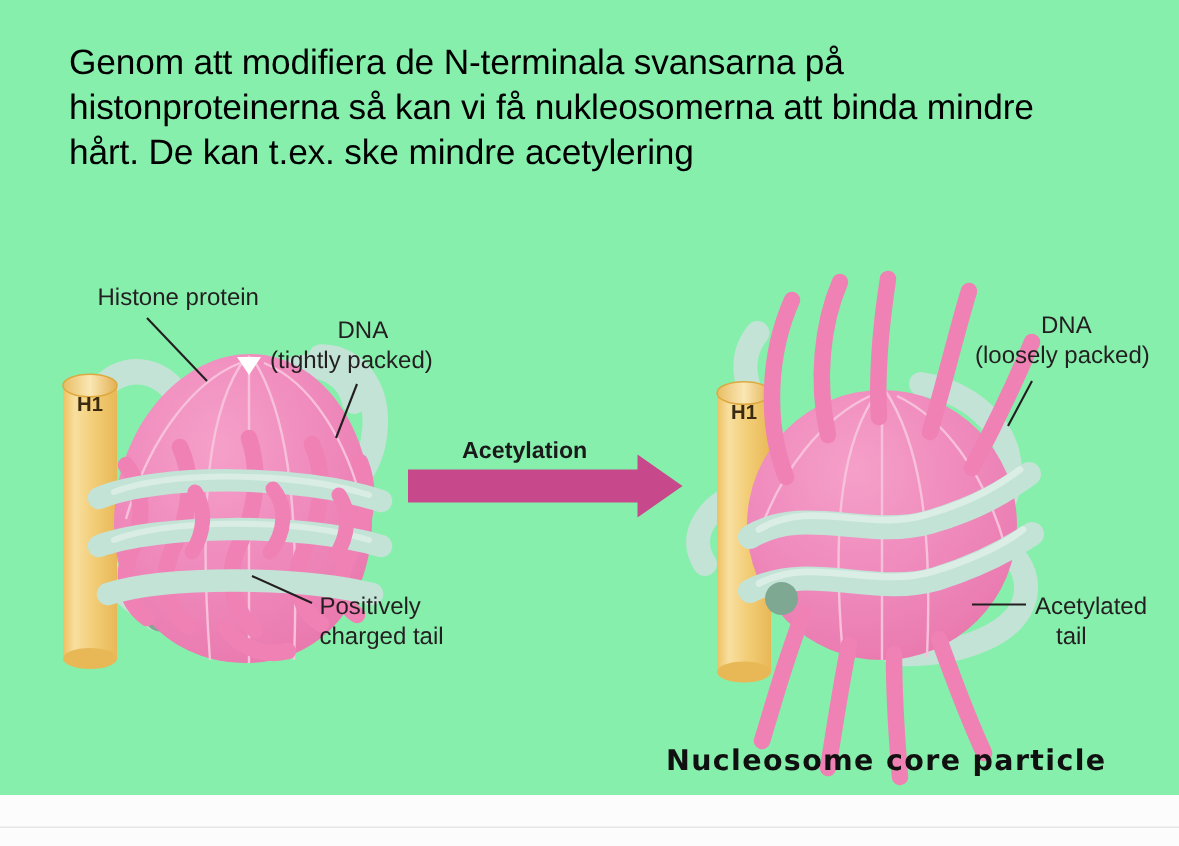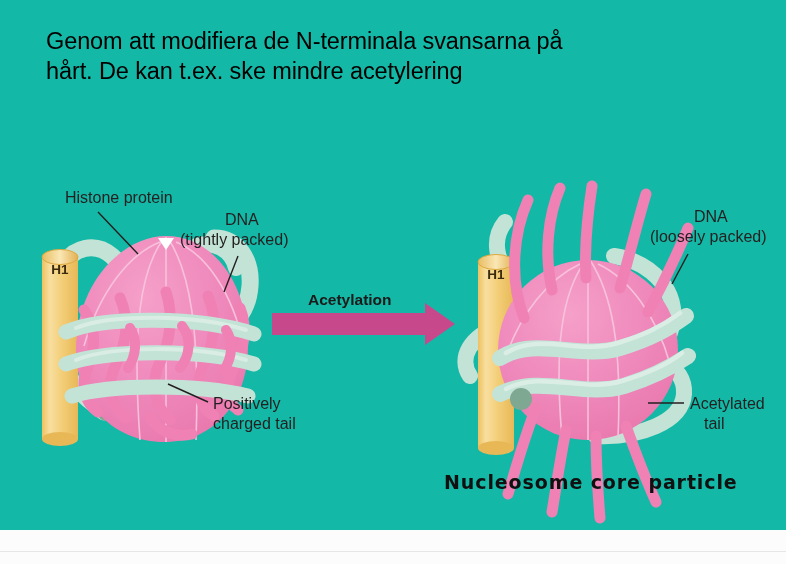--- a/index.html
+++ b/index.html
@@ -8,21 +8,21 @@
     padding: 0;
     background: #ffffff;
   }
   body {
     font-family: "Liberation Sans", sans-serif;
   }
   #slide {
     position: relative;
     width: 786px;
     height: 564px;
-    background: #14b8a6;
+    background: #86efac;
     overflow: hidden;
   }
 
   
   #heading {
     position: absolute;
     left: 46px;
     top: 26px;
     width: 716px;
     font-family: "Liberation Sans", sans-serif;
@@ -64,21 +64,21 @@
   .leader {
     stroke: #231f20;
     stroke-width: 1.4;
     fill: none;
   }
 
   
   #caption {
     position: absolute;
     left: 444px;
-    top: 471px;
+    top: 496px;
     font-family: "DejaVu Sans", sans-serif;
     font-size: 19px;
     font-weight: bold;
     color: #101010;
     letter-spacing: 0.9px;
     white-space: nowrap;
   }
 
   
   #bottom-band {
@@ -98,20 +98,21 @@
     background: #e6e6e6;
   }
 </style>
 </head>
 <body>
 
 <div id="slide">
 
   <div id="heading">
     <span class="hline">Genom att modifiera de N-terminala svansarna på</span>
+    <span class="hline">histonproteinerna så kan vi få nukleosomerna att binda mindre</span>
     <span class="hline">hårt. De kan t.ex. ske mindre acetylering</span>
   </div>
 
   <div id="diagram">
     <svg width="786" height="400" viewBox="0 0 786 400" xmlns="http://www.w3.org/2000/svg">
 
       <defs>
         <linearGradient id="h1grad" x1="0" y1="0" x2="1" y2="0">
           <stop offset="0%" stop-color="#eec161"></stop>
           <stop offset="22%" stop-color="#f8dfa0"></stop>

